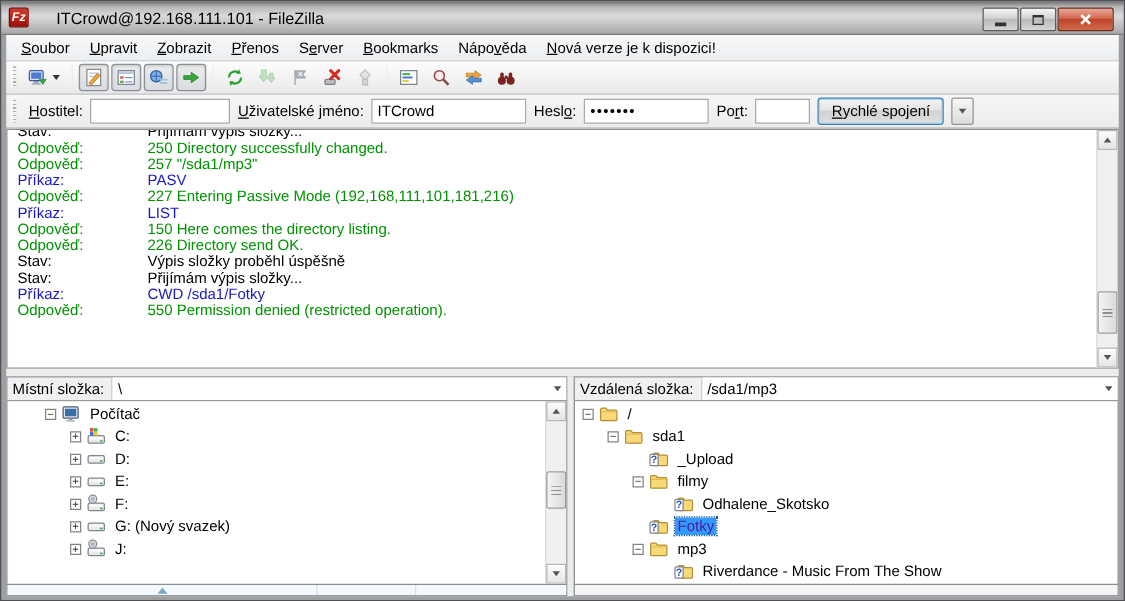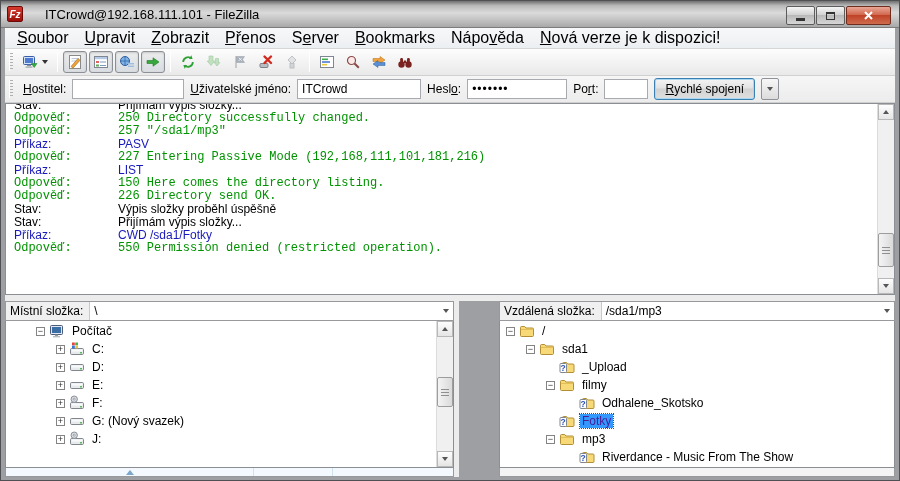--- a/index.html
+++ b/index.html
@@ -31,21 +31,21 @@
   }
   .wbtn.close { width:45px; background:linear-gradient(180deg,#e9a696,#d26a50 45%,#c04328 50%,#cf6b4d); border-color:#6e2c1c; }
   .glyph-min { width:9px; height:3px; background:#333; margin-top:8px; }
   .glyph-max { width:9px; height:8px; border:1px solid #333; border-top:2px solid #333; }
   .glyph-close { stroke:#fff; stroke-width:2; }
   
   .menubar {
     height:21px; background:linear-gradient(180deg,#f7f8f9,#eceff2);
     border-bottom:1px solid #d6d6d6; display:flex; align-items:center; padding-left:4px;
   }
-  .menu-item { font-size:16px; color:#000; padding:2px 8px; cursor:default; }
+  .menu-item { font-size:12px; color:#000; padding:2px 8px; cursor:default; }
   .menu-item u { text-decoration:underline; }
   
   .toolbar {
     height:27px; background:linear-gradient(180deg,#fdfdfd,#e9e9e9);
     border-bottom:1px solid #d0d0d0; display:flex; align-items:center; padding-left:2px;
   }
   .gripper { width:4px; height:18px; margin:0 4px 0 2px;
     background:repeating-linear-gradient(180deg,#b0b0b0 0 1px,transparent 1px 3px);
     border-left:1px solid #fff; }
   .tbtn {
@@ -78,41 +78,41 @@
   .qdrop {
     width:18px; height:22px; border:1px solid #8f9399; border-radius:2px;
     background:linear-gradient(180deg,#f7f7f7,#dcdcdc); display:flex; align-items:center; justify-content:center;
   }
   
   .logwrap { height:192px; border:1px solid #8b8e92; background:#fff; display:flex; overflow:hidden; }
   .logbody { flex:1; overflow:hidden; padding-left:8px; }
   .log-row { font-size:12px; line-height:13px; white-space:nowrap; }
   .log-row.clipped { margin-top:-5px; }
   .log-type { display:inline-block; width:104px; }
-  .k-command { color:var(--cmd); } .k-response { color:var(--rsp);font-family:Liberation Mono, monospace; }
+  .k-command { color:var(--cmd); } .k-response { color:var(--rsp); }
   .k-status { color:var(--sta); } .k-error { color:var(--err); }
   
   .vscroll { width:17px; background:#f0f0f0; border-left:1px solid #dcdcdc; position:relative; }
   .sbtn { height:16px; background:linear-gradient(180deg,#fdfdfd,#e5e5e5); border:1px solid #b8b8b8; display:flex; align-items:center; justify-content:center; }
   .sbtn.down { position:absolute; bottom:0; left:0; right:0; }
   .tri-up { width:0;height:0;border-left:3.5px solid transparent;border-right:3.5px solid transparent;border-bottom:4px solid #555; }
   .tri-dn { width:0;height:0;border-left:3.5px solid transparent;border-right:3.5px solid transparent;border-top:4px solid #555; }
   .thumb {
     position:absolute; left:0; right:0; border:1px solid #9d9d9d; border-radius:2px;
     background:linear-gradient(90deg,#f4f4f4,#dadada);
     display:flex; align-items:center; justify-content:center;
   }
   .grip { width:8px; height:7px; background:repeating-linear-gradient(180deg,#8f8f8f 0 1px,transparent 1px 3px); }
   
   .midsplit { height:6px; background:#ececec; }
   .bottom { display:flex; height:176px; }
   .pane { display:flex; flex-direction:column; }
   .pane.left { width:449px; }
   .vsplit { width:5px; background:#ececec; }
-  .pane.right { flex:1;margin-left:40px; }
+  .pane.right { flex:1; }
   .pane-head { height:20px; display:flex; border:1px solid #97999d; background:#f0f0f0; }
   .pane-label { font-size:12px; padding:2px 6px 0 4px; border-right:1px solid #c9c9c9; white-space:nowrap; }
   .combo { flex:1; background:#fff; display:flex; align-items:center; position:relative; }
   .combo-value { font-size:12px; padding-left:4px; flex:1; }
   .combo-btn { width:15px; height:100%; display:flex; align-items:center; justify-content:center; }
   .treewrap { flex:1; border:1px solid #8b8e92; border-top:none; background:#fff; display:flex; overflow:hidden; }
   .treebody { flex:1; overflow:hidden; padding-top:1px; }
   .tree-row { height:18px; display:flex; align-items:center; font-size:12px; white-space:nowrap; }
   .exp {
     width:9px; height:9px; border:1px solid #848484; background:#fff; flex:none;

